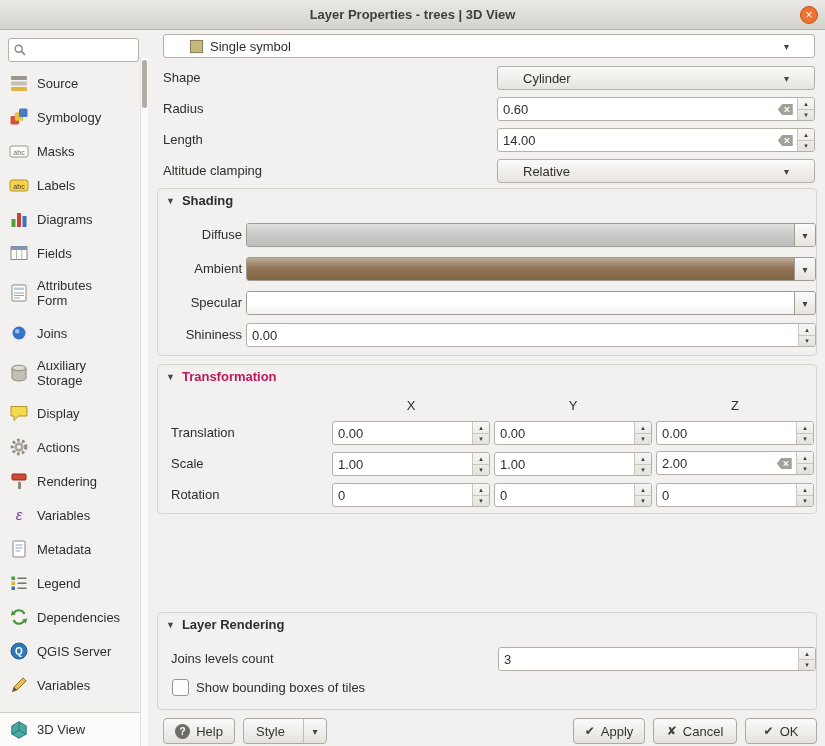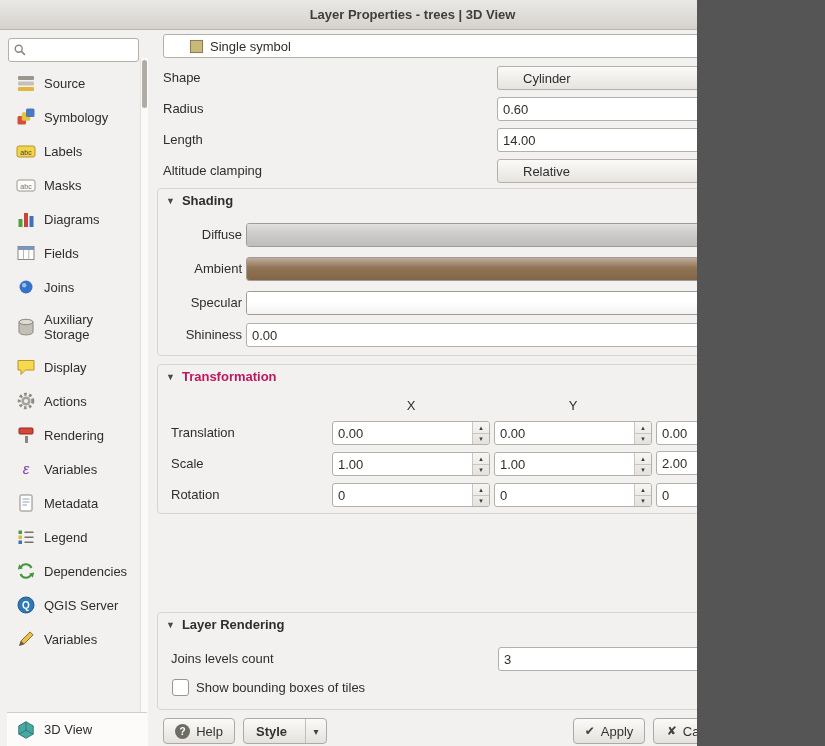--- a/index.html
+++ b/index.html
@@ -1,35 +1,35 @@
 <!DOCTYPE html>
 <html><head>
 <meta charset="utf-8">
 <style>
   html,body{margin:0;padding:0;background:#555;}
-  #app{position:relative;width:697px;height:746px;background:#f2f1ef;
+  #app{position:relative;width:825px;height:746px;background:#f2f1ef;
        font-family:"Liberation Sans",sans-serif;font-size:13px;color:#2f2e2b;overflow:hidden;}
   
   .titlebar{position:absolute;left:0;top:0;width:825px;height:30px;
     background:linear-gradient(#eae8e5,#d5d2cd);border-bottom:1px solid #b9b5ae;
     display:flex;align-items:center;justify-content:center;box-sizing:border-box;}
   .title{font-weight:bold;color:#403e39;}
   .closebtn{position:absolute;right:7px;top:6px;width:18px;height:18px;border-radius:50%;
     border:1px solid #c05312;color:#fff;display:flex;align-items:center;justify-content:center;
     font-size:12px;line-height:1;box-sizing:border-box;cursor:pointer;}
   
   .sidebar{position:absolute;left:0;top:30px;width:148px;height:716px;}
   .search{position:absolute;left:8px;top:8px;width:131px;height:24px;background:#fff;
     border:1px solid #b4b0a9;border-radius:3px;display:flex;align-items:center;gap:3px;
     padding:0 4px;box-sizing:border-box;}
   .search input{border:none;outline:none;flex:1;min-width:0;font:inherit;background:transparent;}
   .sscroll{position:absolute;right:0;top:28px;width:8px;height:688px;background:#fbfaf9;
     border-left:1px solid #e3e0db;box-sizing:border-box;}
   .sscroll .handle{position:absolute;left:1px;top:2px;width:5px;height:48px;background:#b1ada6;border-radius:3px;}
-  .items{position:absolute;left:7px;top:36px;width:140px;height:680px;display:flex;flex-direction:column;justify-content:flex-end;}
+  .items{position:absolute;left:0;top:36px;width:140px;height:680px;display:flex;flex-direction:column;justify-content:flex-end;}
   .item{display:flex;align-items:center;gap:7px;padding:0 2px 0 8px;height:34px;flex:none;cursor:pointer;}
   .item.tall{height:46px;}
   .item .slabel{line-height:15px;}
   .item.tall .slabel{max-width:78px;}
   .item.active{margin-top:auto;background:#fcfbfa;border-top:1px solid #d2cec7;height:33px;}
   .sicon{width:22px;height:22px;flex:none;display:flex;align-items:center;justify-content:center;}
   
   .lbl{position:absolute;height:24px;line-height:24px;white-space:nowrap;}
   .combo{position:absolute;height:24px;box-sizing:border-box;border:1px solid #b4b0a9;border-radius:3px;
     background:linear-gradient(#fbfaf9,#e7e4df);display:flex;align-items:center;padding:0 25px;gap:6px;cursor:pointer;}
@@ -59,21 +59,21 @@
   .checkbox{position:absolute;width:17px;height:17px;box-sizing:border-box;border:1px solid #9a968f;
     border-radius:3px;background:#fff;cursor:pointer;}
   
   .btn{position:absolute;height:26px;box-sizing:border-box;border:1px solid #aeaaa3;border-radius:4px;
     background:linear-gradient(#fbfaf9,#e5e2dd);display:flex;align-items:center;justify-content:center;gap:6px;
     color:#35332f;cursor:pointer;padding:0 10px;}
   .glyph{font-size:12px;color:#44423c;line-height:1;}
   .hicon{width:15px;height:15px;border-radius:50%;background:#6f6c66;color:#fff;font-size:10px;font-weight:bold;
     display:flex;align-items:center;justify-content:center;}
   .splitbtn{padding:0;}
-  .splitbtn .bmain{flex:1;display:flex;align-items:center;justify-content:center;height:100%;padding:0 12px;font-weight:bold;}
+  .splitbtn .bmain{flex:1;display:flex;align-items:center;justify-content:center;height:100%;padding:0 12px;}
   .splitbtn .bdrop{width:22px;border-left:1px solid #c2beb7;display:flex;align-items:center;justify-content:center;height:100%;}
 </style>
 </head>
 <body>
 
 <div id="app">
 
   <div class="titlebar">
     <span class="title">Layer Properties - trees | 3D View</span>
     <span class="closebtn" style="background: rgb(239, 113, 48);">×</span>
@@ -110,54 +110,64 @@
               <rect x="1.5" y="9" width="8.5" height="8.5" rx="1.5" fill="#d14f41"></rect>
               <rect x="5.8" y="5.2" width="8.5" height="8.5" rx="1.5" fill="#e7c23c"></rect>
               <rect x="10" y="1.5" width="8.5" height="8.5" rx="1.5" fill="#4a79c2"></rect>
             </svg>
           </span>
         <span class="slabel">Symbology</span>
       </div>
       <div class="item">
         <span class="sicon">
             <svg viewBox="0 0 20 20" width="20" height="20">
+              <rect x="1" y="5" width="18" height="11" rx="2" fill="#fdfdfc" stroke="#9a968e"></rect>
+              <text x="10" y="13.5" font-size="7" text-anchor="middle" fill="#6e6a62">abc</text>
+            </svg>
+          </span>
+        <span class="slabel">Masks</span>
+      </div>
+      <div class="item">
+        <span class="sicon">
+            <svg viewBox="0 0 20 20" width="20" height="20">
               <rect x="1" y="5" width="18" height="11" rx="2" fill="#f3d44b" stroke="#b5952d"></rect>
               <text x="10" y="13.5" font-size="7" text-anchor="middle" fill="#403c30">abc</text>
             </svg>
           </span>
         <span class="slabel">Labels</span>
-      </div>
-      <div class="item">
-        <span class="sicon">
-            <svg viewBox="0 0 20 20" width="20" height="20">
-              <rect x="1" y="5" width="18" height="11" rx="2" fill="#fdfdfc" stroke="#9a968e"></rect>
-              <text x="10" y="13.5" font-size="7" text-anchor="middle" fill="#6e6a62">abc</text>
-            </svg>
-          </span>
-        <span class="slabel">Masks</span>
       </div>
       <div class="item">
         <span class="sicon">
             <svg viewBox="0 0 20 20" width="20" height="20">
               <rect x="2.5" y="10" width="4" height="8" fill="#4fa13e"></rect>
               <rect x="8" y="4" width="4" height="14" fill="#cf4136"></rect>
               <rect x="13.5" y="7" width="4" height="11" fill="#3f6fbf"></rect>
             </svg>
           </span>
         <span class="slabel">Diagrams</span>
       </div>
       <div class="item">
         <span class="sicon">
             <svg viewBox="0 0 20 20" width="20" height="20">
               <rect x="2" y="3.5" width="16" height="13" fill="#fff" stroke="#8b877f"></rect>
               <rect x="2" y="3.5" width="16" height="3.5" fill="#7b97bd"></rect>
               <path d="M7.5 7v9.5M12.8 7v9.5" stroke="#b9b5ad" stroke-width="1"></path>
             </svg>
           </span>
         <span class="slabel">Fields</span>
+      </div>
+      <div class="item tall">
+        <span class="sicon">
+            <svg viewBox="0 0 20 20" width="20" height="20">
+              <rect x="3" y="2" width="14" height="16" rx="1" fill="#fff" stroke="#8b877f"></rect>
+              <rect x="5" y="4.5" width="10" height="2.5" fill="#b8cbe4"></rect>
+              <path d="M5 10h10M5 12.5h10M5 15h6" stroke="#a9a59d" stroke-width="1"></path>
+            </svg>
+          </span>
+        <span class="slabel">Attributes Form</span>
       </div>
       <div class="item">
         <span class="sicon">
             <svg viewBox="0 0 20 20" width="20" height="20">
               <circle cx="10" cy="10" r="6.5" fill="#3672c8"></circle>
               <circle cx="8.2" cy="8.2" r="2.2" fill="#9cc0ee"></circle>
             </svg>
           </span>
         <span class="slabel">Joins</span>
       </div>

